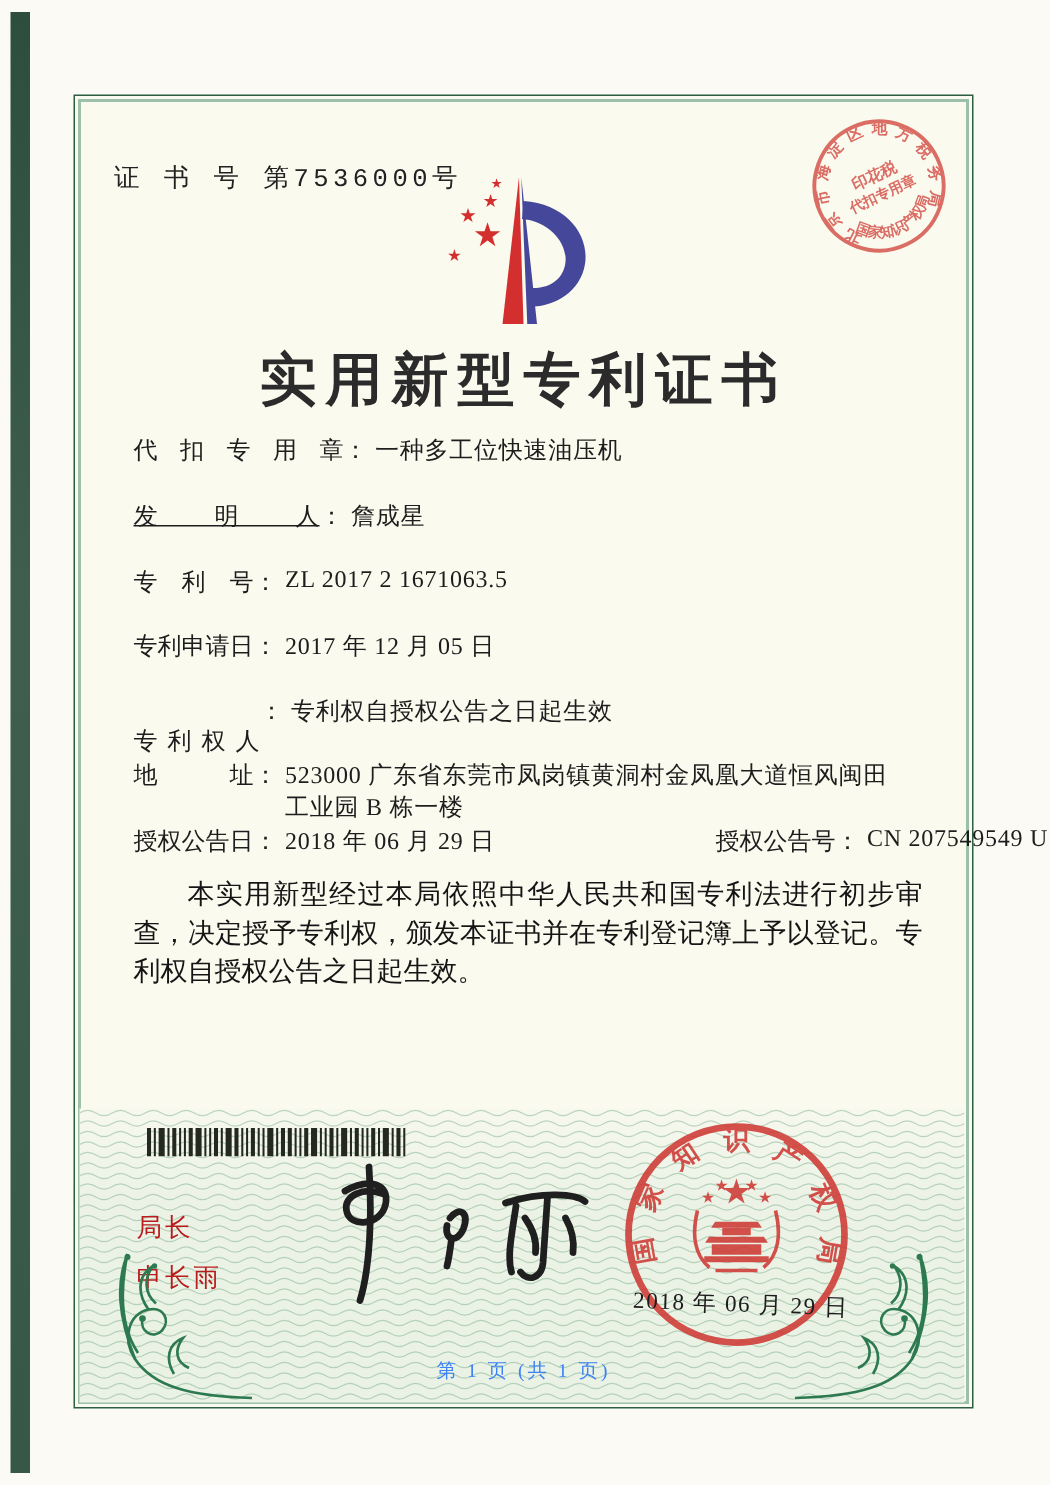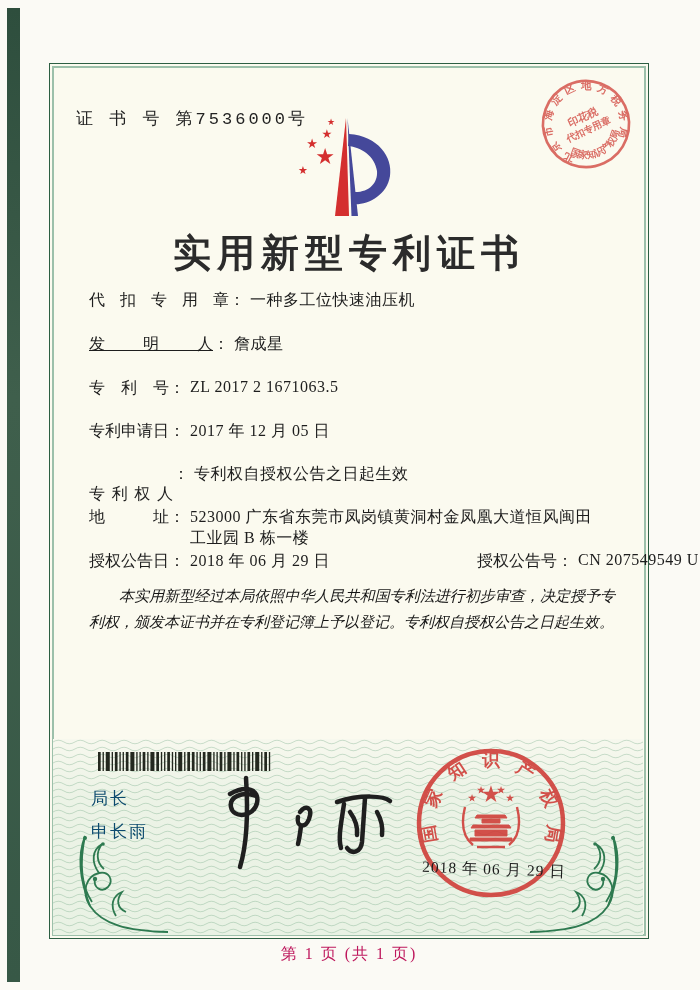--- a/index.html
+++ b/index.html
@@ -42,47 +42,47 @@
   .r1 { top:0; }    .r1 .flabel{ width:140px; }
   .r2 { top:44px; } .r2 .flabel{ width:124px;text-decoration:underline; }
   .r3 { top:88px; } .r3 .flabel{ width:80px; }
   .r4 { top:131px;} .r4 .flabel{ width:80px; }
   .r5 { top:174px;} .r5 .flabel{ width:84px;margin-top:20px; }
   .r6 { top:217px;} .r6 .flabel{ width:80px; }
   .addr-wrap { display:inline-block; vertical-align:top; margin-left:5px; width:430px; white-space:normal; letter-spacing:.5px; }
   .rg { top:261px; } .rg .flabel{ width:80px; }
   .grant-right { position:absolute; left:348px; top:261px; white-space:nowrap;margin-left:40px; }
 
-  .body-text { left:39px; top:520px; width:526px; font-size:15px; line-height:25.5px;
-    text-align:justify; color:#151515;font-style:italic; }
+  .body-text { left:39px; top:520px; width:526px; font-size:18px; line-height:25.5px;
+    text-align:justify; color:#151515; }
   .body-text p { text-indent:2em; }
 
   .barcode { left:48px; top:688px; width:178px; height:19px; }
   .barcode rect { fill:#24281f; }
 
-  .commissioner { left:41px; top:718px; font-size:17px; line-height:33px; letter-spacing:2px; color:#0c4a6e; }
+  .commissioner { left:41px; top:738px; font-size:17px; line-height:33px; letter-spacing:2px; color:#b91c1c; }
 
   .signature { left:150px; top:700px; width:215px; height:125px; }
   .signature path { fill:none; stroke:#1f1f1f; stroke-width:4.5; stroke-linecap:round; stroke-linejoin:round; }
 
   .office-stamp { left:361px; top:679px; width:160px; height:160px; opacity:.88; }
   .office-stamp .ring { fill:none; stroke:#cf3a35; stroke-width:4.5; }
   .office-stamp text { fill:#cf3a35; font-weight:bold; text-anchor:middle;
     font-family:"Liberation Serif","DejaVu Serif",serif; }
   .emblem { fill:#cf3a35; stroke:#cf3a35; }
 
   .stamp-date { left:372px; top:796px; width:180px; font-size:15.5px; letter-spacing:1px;
     color:#1c1c1c; transform:rotate(2deg); white-space:nowrap; }
 
   .tax-stamp { left:481px; top:5px; width:110px; height:110px; opacity:.8; }
   .tax-stamp .ring { fill:none; stroke:#d24a42; stroke-width:2.6; }
   .tax-stamp text { fill:#d24a42; font-weight:bold; text-anchor:middle;
     font-family:"Liberation Serif","DejaVu Serif",serif; }
 
-  .footer { left:0; top:841px; width:100%; text-align:center; font-size:16px; letter-spacing:2px; color:#be185d;margin-top:39px; }
+  .footer { left:0; top:841px; width:100%; text-align:center; font-size:13px; letter-spacing:2px; color:#3b82f6; }
 
   .flourish { width:125px; height:108px; }
   .flourish path { fill:none; stroke:#2e7a50; stroke-width:1.8; }
   .flourish .dot { fill:#2e7a50; stroke:none; }
   .fl-left  { left:-4px; bottom:-2px; }
   .fl-right { right:-4px; bottom:-2px; transform:scaleX(-1); }
 
   .logo-star { fill:#d42f2f; }
 </style>
 </head>

